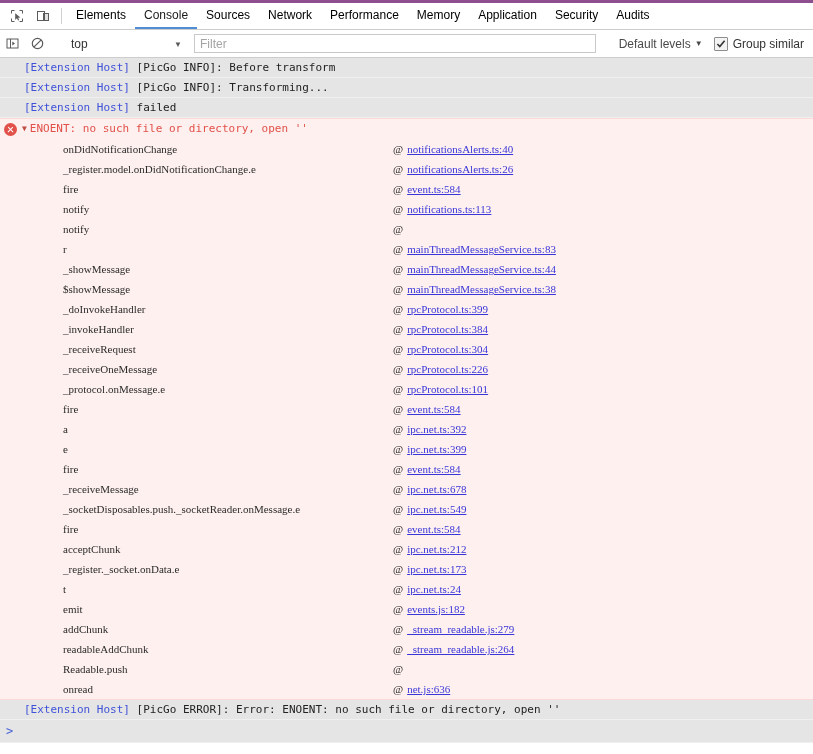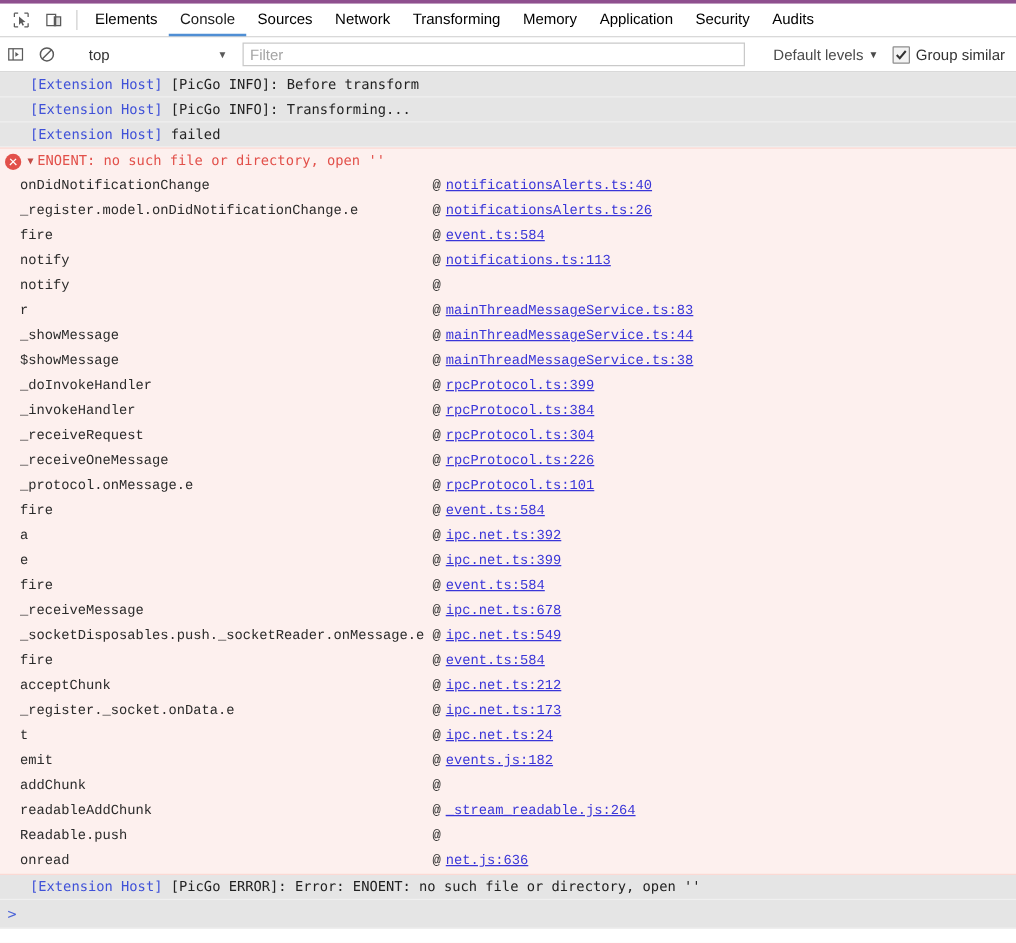--- a/index.html
+++ b/index.html
@@ -212,26 +212,27 @@
     color: #c24b45;
     margin-right: 3px;
     cursor: pointer;
   }
 
   .stack-row {
     height: 20px;
     display: flex;
     align-items: center;
     line-height: 20px;
-    font-family: Liberation Mono, monospace;
+    font-family: Liberation Serif, serif;
     font-size: 11px;
     color: #2b2b2b;
     white-space: pre;
-    padding-left: 16px;
+    padding-left: 28px;
     box-sizing: border-box;
+    margin-left: 35px;
   }
   .fn {
     display: inline-block;
     min-width: 330px;
     white-space: pre;
   }
   .at { color: #2b2b2b; padding-right: 4px; }
   .lnk {
     color: #3a36d8;
     text-decoration: underline;
@@ -277,21 +278,21 @@
     <div class="tab active">
         <span>Console</span>
       </div>
     <div class="tab">
         <span>Sources</span>
       </div>
     <div class="tab">
         <span>Network</span>
       </div>
     <div class="tab">
-        <span>Transforming</span>
+        <span>Performance</span>
       </div>
     <div class="tab">
         <span>Memory</span>
       </div>
     <div class="tab">
         <span>Application</span>
       </div>
     <div class="tab">
         <span>Security</span>
       </div>
@@ -372,21 +373,21 @@
     <div class="stack-row"><span class="fn">a</span><span class="at">@</span><span class="lnk">ipc.net.ts:392</span></div>
     <div class="stack-row"><span class="fn">e</span><span class="at">@</span><span class="lnk">ipc.net.ts:399</span></div>
     <div class="stack-row"><span class="fn">fire</span><span class="at">@</span><span class="lnk">event.ts:584</span></div>
     <div class="stack-row"><span class="fn">_receiveMessage</span><span class="at">@</span><span class="lnk">ipc.net.ts:678</span></div>
     <div class="stack-row"><span class="fn">_socketDisposables.push._socketReader.onMessage.e</span><span class="at">@</span><span class="lnk">ipc.net.ts:549</span></div>
     <div class="stack-row"><span class="fn">fire</span><span class="at">@</span><span class="lnk">event.ts:584</span></div>
     <div class="stack-row"><span class="fn">acceptChunk</span><span class="at">@</span><span class="lnk">ipc.net.ts:212</span></div>
     <div class="stack-row"><span class="fn">_register._socket.onData.e</span><span class="at">@</span><span class="lnk">ipc.net.ts:173</span></div>
     <div class="stack-row"><span class="fn">t</span><span class="at">@</span><span class="lnk">ipc.net.ts:24</span></div>
     <div class="stack-row"><span class="fn">emit</span><span class="at">@</span><span class="lnk">events.js:182</span></div>
-    <div class="stack-row"><span class="fn">addChunk</span><span class="at">@</span></div>
+    <div class="stack-row"><span class="fn">addChunk</span><span class="at">@</span><span class="lnk">_stream_readable.js:279</span></div>
     <div class="stack-row"><span class="fn">readableAddChunk</span><span class="at">@</span><span class="lnk">_stream_readable.js:264</span></div>
     <div class="stack-row"><span class="fn">Readable.push</span><span class="at">@</span></div>
     <div class="stack-row"><span class="fn">onread</span><span class="at">@</span><span class="lnk">net.js:636</span></div>
   </div>
 
   <div class="msg-row">
     <span class="ext-host">[Extension Host]</span><span> [PicGo ERROR]: Error: ENOENT: no such file or directory, open ''</span>
   </div>
 
   <div class="prompt-row">

